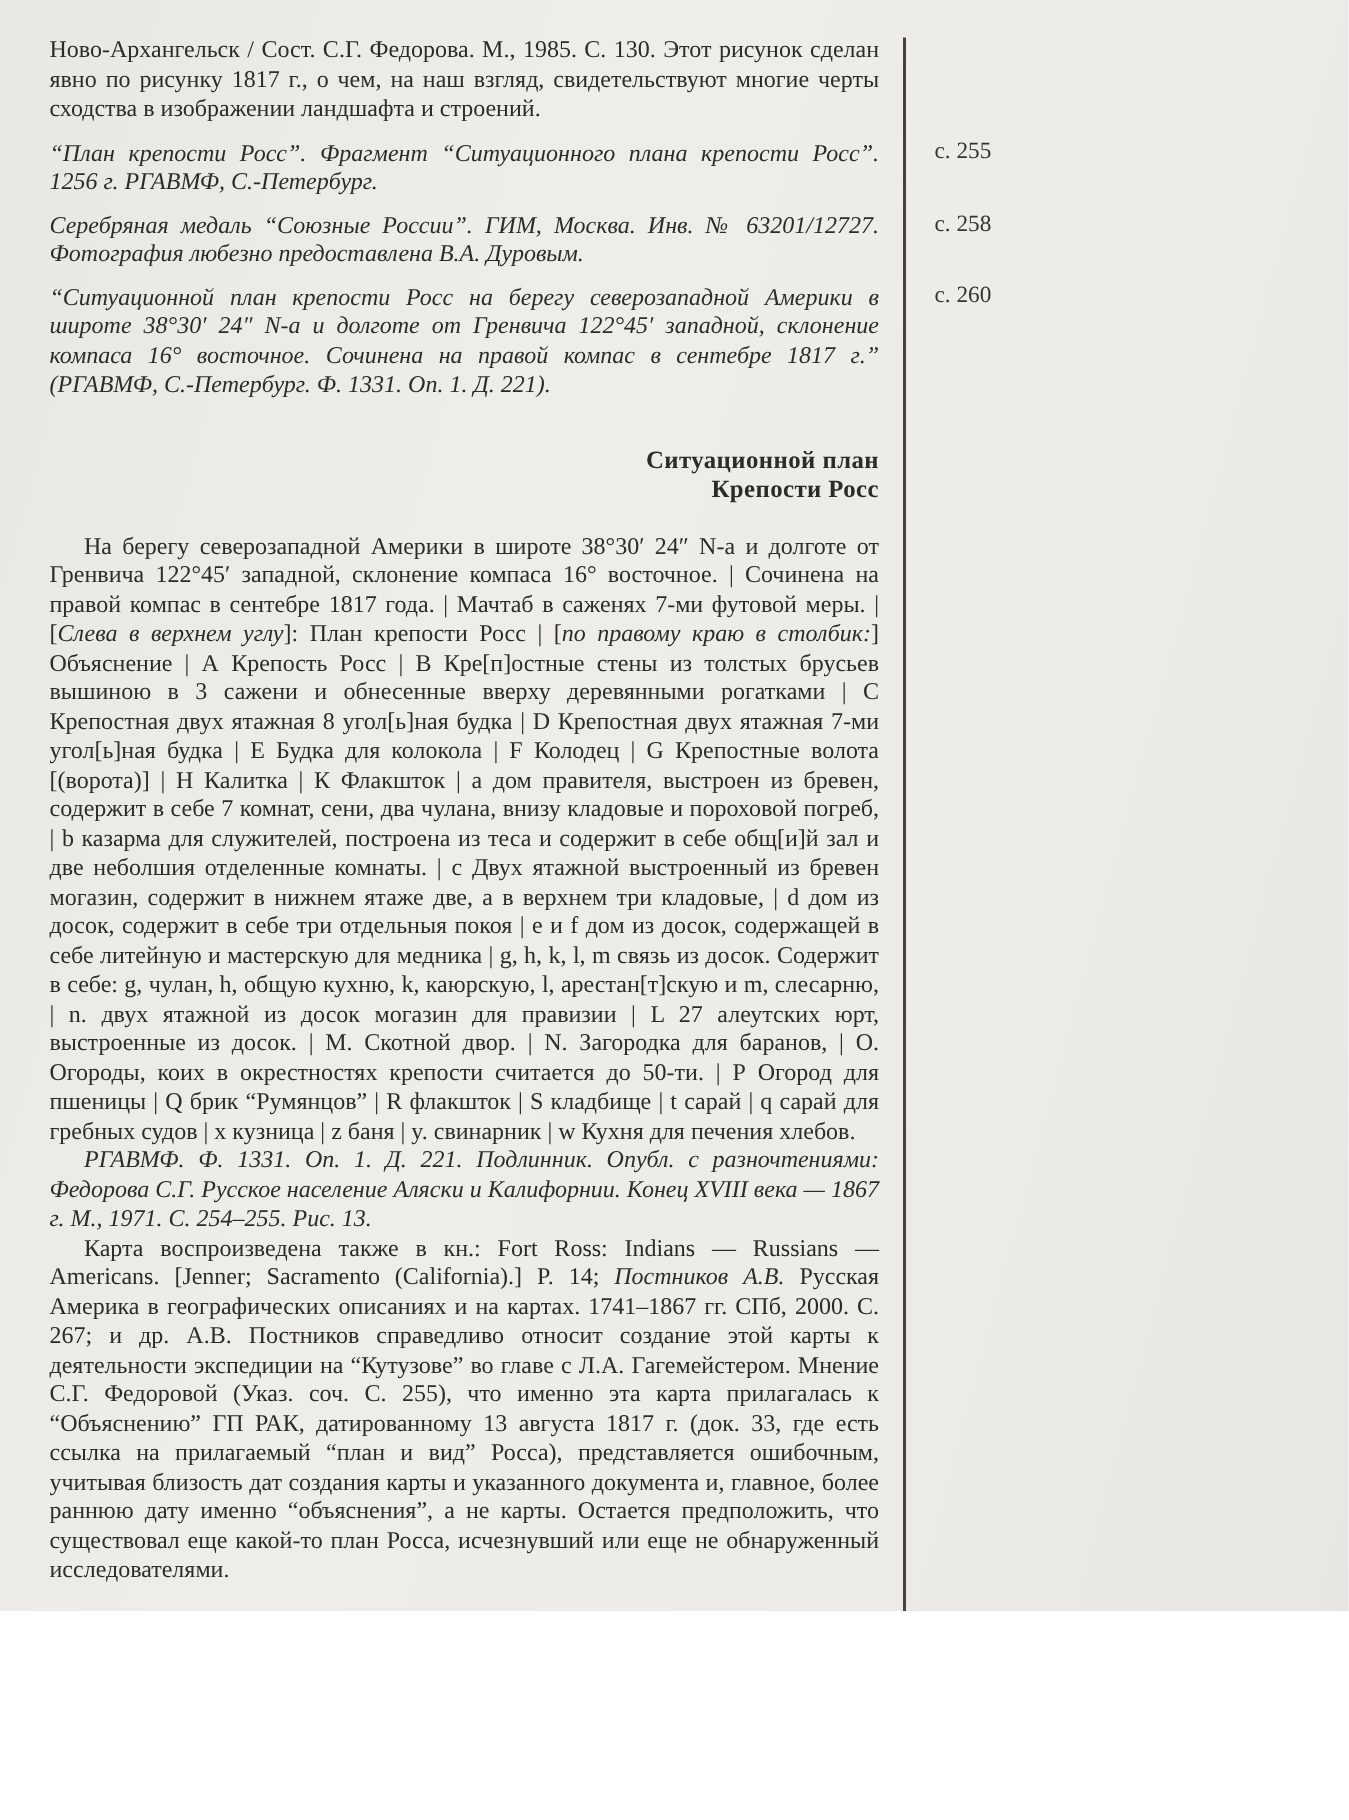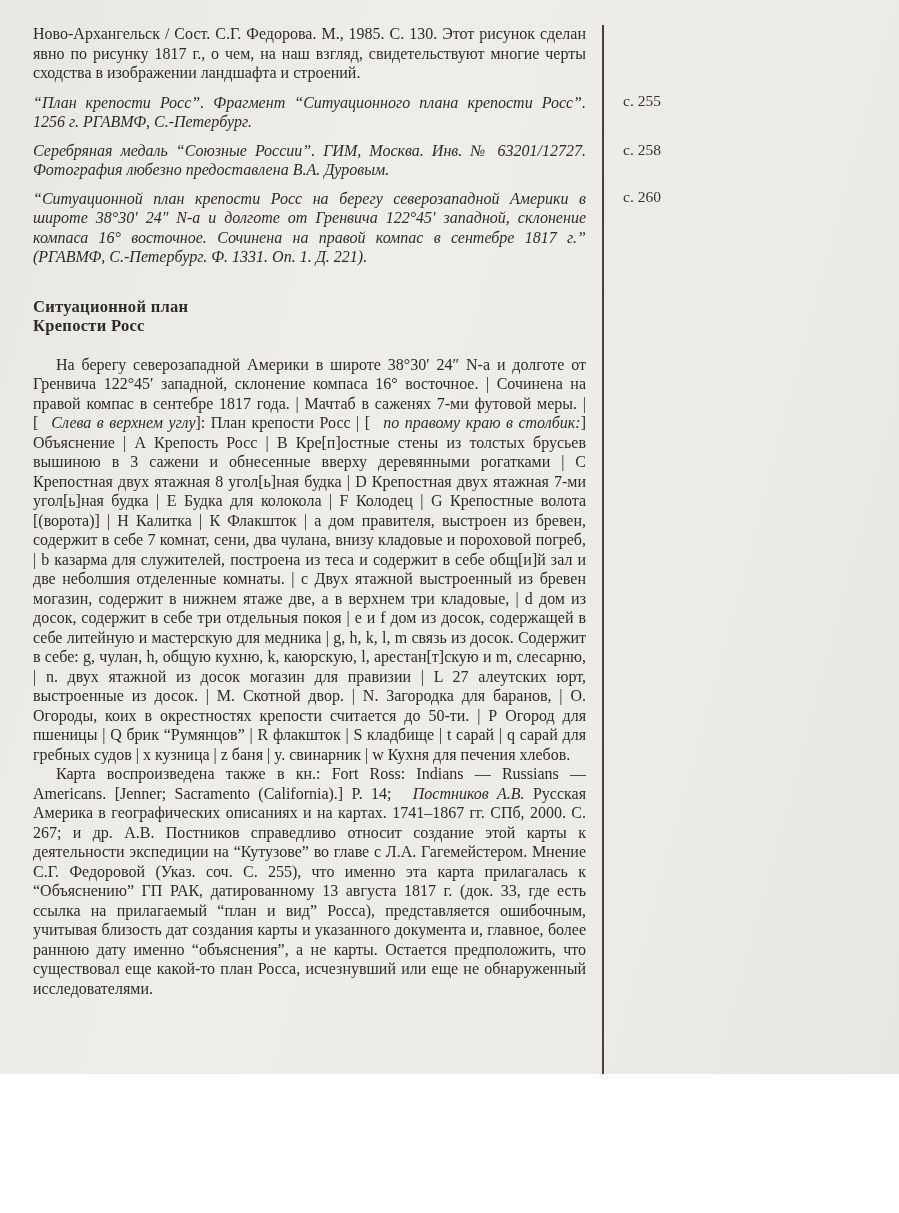--- a/index.html
+++ b/index.html
@@ -24,41 +24,41 @@
     line-height: 19.5px;
     text-align: justify;
   }
   .caption {
     font-style: italic;
     margin-bottom: 9px;
   }
   .caption.last { margin-bottom: 0; }
   .heading {
     margin: 30px 0 20px 0;
-    text-align: left;
+    text-align: right;
     font-size: 16.5px;
     line-height: 19px;
     font-weight: bold;
     letter-spacing: 0.3px;
   }
   .body-para {
     text-indent: 23px;
     margin-bottom: 0;
   }
   .source-para {
     font-style: italic;
     text-indent: 23px;
     margin-bottom: 0;
   }
   .caption-bottom {
     font-style: italic;
     margin-top: 11px;
     margin-bottom: 0;
   }
-  .italic { font-style: italic; margin-left: 13px; }
+  .italic { font-style: italic; }
   .rule {
     position: absolute;
     left: 602px;
     top: 25px;
     width: 2px;
     height: 1134px;
     background: #45423e;
   }
   .margin-note {
     position: absolute;
@@ -97,20 +97,21 @@
 
     <h2 class="heading">
       <span>Ситуационной план</span><br>
       <span>Крепости Росс</span>
     </h2>
 
     <p class="para body-para">
       <span>На берегу северозападной Америки в широте 38°30′ 24″ N-а и долготе от Гренвича 122°45′ западной, склонение компаса 16° восточное. | Сочинена на правой компас в сентебре 1817 года. | Мачтаб в саженях 7-ми футовой меры. | [</span><span class="italic">Слева в верхнем углу</span><span>]: План крепости Росс | [</span><span class="italic">по правому краю в столбик:</span><span>] Объяснение | А Крепость Росс | В Кре[п]остные стены из толстых брусьев вышиною в 3 сажени и обнесенные вверху деревянными рогатками | С Крепостная двух ятажная 8 угол[ь]ная будка | D Крепостная двух ятажная 7-ми угол[ь]ная будка | Е Будка для колокола | F Колодец | G Крепостные волота [(ворота)] | Н Калитка | К Флакшток | а дом правителя, выстроен из бревен, содержит в себе 7 комнат, сени, два чулана, внизу кладовые и пороховой погреб, | b казарма для служителей, построена из теса и содержит в себе общ[и]й зал и две неболшия отделенные комнаты. | с Двух ятажной выстроенный из бревен могазин, содержит в нижнем ятаже две, а в верхнем три кладовые, | d дом из досок, содержит в себе три отдельныя покоя | е и f дом из досок, содержащей в себе литейную и мастерскую для медника | g, h, k, l, m связь из досок. Содержит в себе: g, чулан, h, общую кухню, k, каюрскую, l, арестан[т]скую и m, слесарню, | n. двух ятажной из досок могазин для правизии | L 27 алеутских юрт, выстроенные из досок. | М. Скотной двор. | N. Загородка для баранов, | О. Огороды, коих в окрестностях крепости считается до 50-ти. | Р Огород для пшеницы | Q брик “Румянцов” | R флакшток | S кладбище | t сарай | q сарай для гребных судов | x кузница | z баня | y. свинарник | w Кухня для печения хлебов.</span>
     </p>
 
+    <p class="para source-para">РГАВМФ. Ф. 1331. Оп. 1. Д. 221. Подлинник. Опубл. с разночтениями: Федорова С.Г. Русское население Аляски и Калифорнии. Конец XVIII века — 1867 г. М., 1971. С. 254–255. Рис. 13.</p>
 
     <p class="para body-para">
       <span>Карта воспроизведена также в кн.: Fort Ross: Indians — Russians — Americans. [Jenner; Sacramento (California).] P. 14; </span><span class="italic">Постников А.В.</span><span> Русская Америка в географических описаниях и на картах. 1741–1867 гг. СПб, 2000. С. 267; и др. А.В. Постников справедливо относит создание этой карты к деятельности экспедиции на “Кутузове” во главе с Л.А. Гагемейстером. Мнение С.Г. Федоровой (Указ. соч. С. 255), что именно эта карта прилагалась к “Объяснению” ГП РАК, датированному 13 августа 1817 г. (док. 33, где есть ссылка на прилагаемый “план и вид” Росса), представляется ошибочным, учитывая близость дат создания карты и указанного документа и, главное, более раннюю дату именно “объяснения”, а не карты. Остается предположить, что существовал еще какой-то план Росса, исчезнувший или еще не обнаруженный исследователями.</span>
     </p>
 
 
   </main>
 
   <div class="rule"></div>
 

